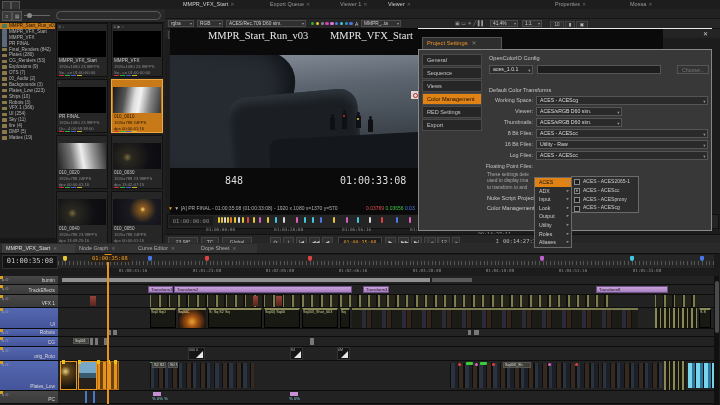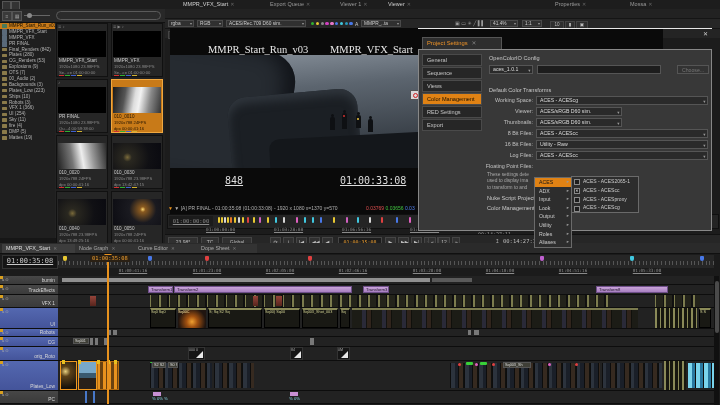--- a/index.html
+++ b/index.html
@@ -1,19 +1,19 @@
 <!DOCTYPE html>
 <html><head>
 <meta charset="utf-8">
 <style>
   html,body{margin:0;padding:0;background:#000;}
   .stage{position:relative;width:720px;height:405px;background:#161616;overflow:hidden;
     font-family:"Liberation Sans",sans-serif;color:#bbb;-webkit-font-smoothing:antialiased;}
   .abs{position:absolute;}
-  .tc{font-family:"DejaVu Sans Mono",monospace;text-decoration:underline;}
+  .tc{font-family:"DejaVu Sans Mono",monospace;}
   .serif{font-family:"Liberation Serif",serif;}
   
   .topbar{left:0;top:0;width:720px;height:9px;background:#1d1d1d;border-bottom:1px solid #0a0a0a;}
   .ptab{position:absolute;top:1px;height:8px;font-size:5.5px;color:#9a9a9a;white-space:nowrap;}
   .ptab .x{color:#666;margin-left:2px;font-size:5px;}
   .ptab.act{color:#d0d0d0;}
   
   .leftpanel{left:0;top:9px;width:165px;height:229px;background:#232323;border-right:1px solid #0a0a0a;}
   .ltool{position:absolute;left:0;top:0;width:165px;height:13px;background:#282828;border-bottom:1px solid #111;}
   .licon{position:absolute;top:2px;width:8px;height:8px;background:#3a3a3a;border:1px solid #555;color:#999;
@@ -67,21 +67,21 @@
     transform:rotate(-5deg);border-radius:18px;box-shadow:inset 0 6px 10px #30363d;}
   .ledge{position:absolute;left:100px;top:78px;width:260px;height:50px;background:#14171b;
     transform:rotate(-3deg);border-radius:10px 40px 0 0;}
   .fig{position:absolute;width:5px;height:13px;background:#0e1013;border-radius:2px 2px 0 0;}
   .fig::before{content:"";position:absolute;left:1px;top:-3px;width:3px;height:3px;border-radius:50%;background:#0e1013;}
   .glint{position:absolute;width:2px;height:2px;border-radius:50%;}
   .warmR{position:absolute;right:95px;top:0;width:80px;height:113px;
     background:linear-gradient(170deg,#6a5238 0%,#8a6038 40%,#3a2c20 100%);opacity:0.85;}
   .vfxstrip{position:absolute;right:73px;top:0;width:24px;height:113px;filter:blur(0.4px);
     background:repeating-linear-gradient(90deg,#c06070 0 3px,#d08848 3px 6px,#48a0a0 6px 9px,#7a5898 9px 12px,#b04040 12px 15px);}
-  .vtitle{position:absolute;top:16px;color:#e8e8e8;font-size:10.5px;white-space:nowrap;}
+  .vtitle{position:absolute;top:2px;color:#e8e8e8;font-size:10.5px;white-space:nowrap;}
   .vbot{position:absolute;color:#ddd;font-size:10px;top:147px;white-space:nowrap;}
   .target{position:absolute;width:8px;height:8px;background:#d8d8d8;border:1px solid #555;}
   .target::after{content:"";position:absolute;left:1.5px;top:1.5px;width:3px;height:3px;border:1px solid #d02020;border-radius:50%;}
   .statusline{position:absolute;left:3px;top:196px;width:550px;height:8px;font-size:5px;color:#b0b0b0;white-space:nowrap;}
   .vtl{position:absolute;left:2px;top:205px;width:550px;height:13px;background:#242424;border:1px solid #101010;}
   .vtl-tc{position:absolute;left:1px;top:1px;width:44px;height:10px;background:#1b1b1b;color:#8a8a8a;
     font-size:5.5px;line-height:10px;text-align:center;}
   .vchip{position:absolute;top:2px;width:2.4px;height:5.5px;border-radius:1px;}
   .vruler{position:absolute;left:2px;top:218px;width:550px;height:7px;font-size:4.4px;color:#8a8a8a;}
   .transport{position:absolute;left:0px;top:225px;width:555px;height:14px;background:#262626;border-top:1px solid #121212;}

